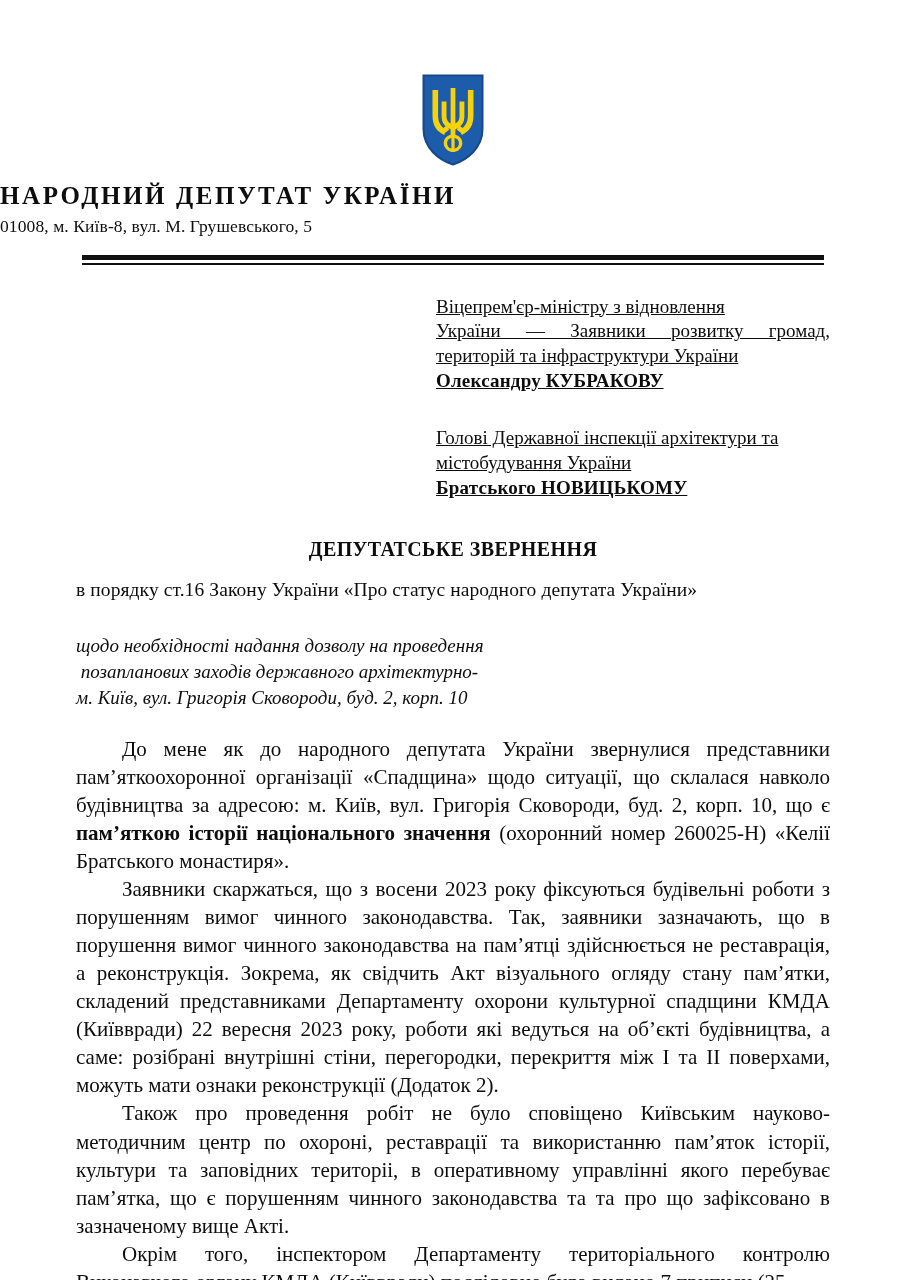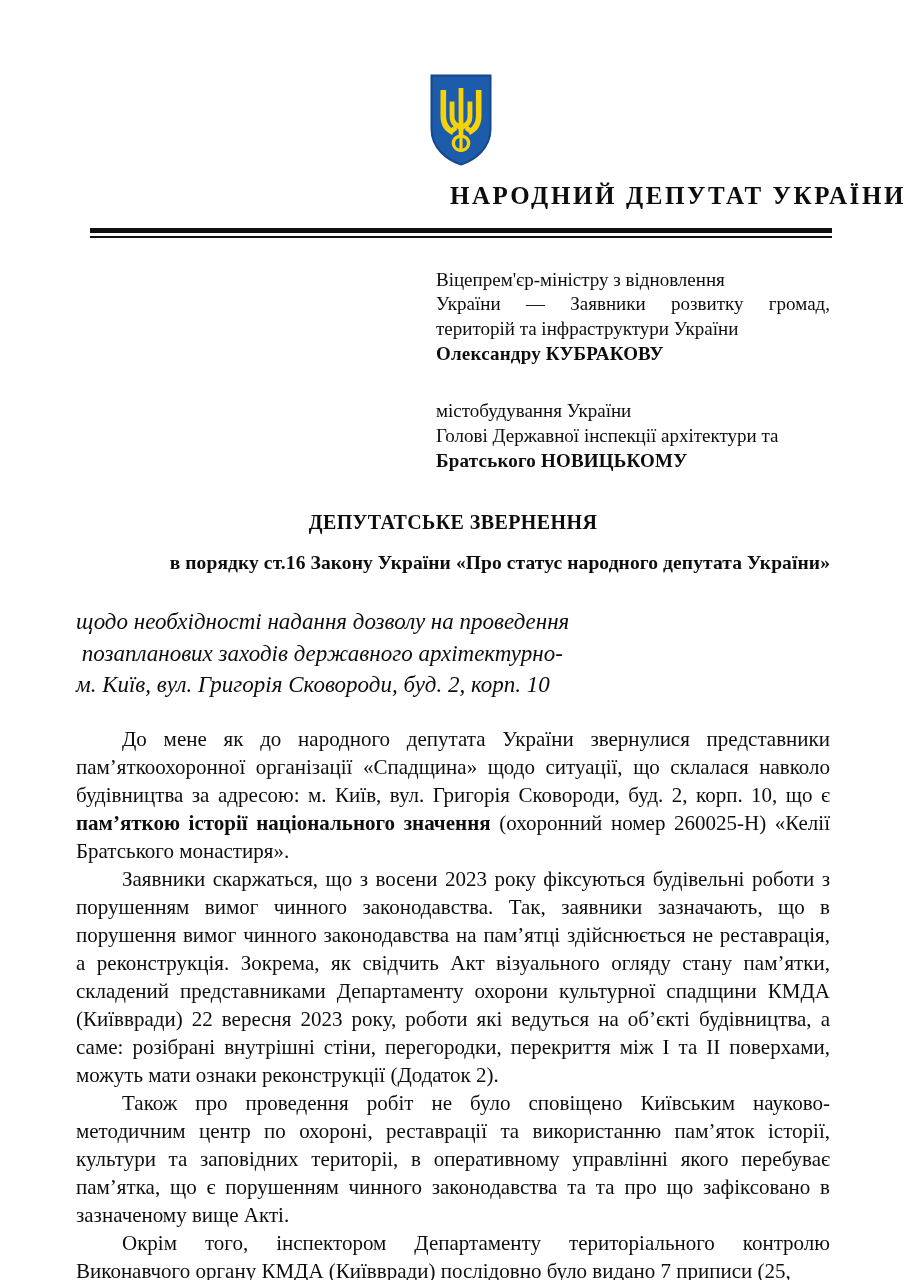--- a/index.html
+++ b/index.html
@@ -18,22 +18,21 @@
     height: 1280px;
     margin: 0 auto;
     background: #ffffff;
     overflow: hidden;
     box-sizing: border-box;
   }
 
   
   .letterhead {
     padding-top: 74px;
-    text-align: right;
-    padding-left: 15px;
+    text-align: left;
   }
   .emblem {
     display: block;
     margin: 0 auto;
     width: 62px;
     height: 92px;
   }
   .org-title {
     margin-top: 16px;
     font-size: 25px;
@@ -77,20 +76,21 @@
   
   .addressee-zone {
     margin-left: 360px;
     width: 394px;
   }
   .addressee {
     font-size: 19px;
     line-height: 1.30;
     text-align: justify;
     text-justify: inter-word;
+    text-decoration: underline;
   }
   .addressee + .addressee {
     margin-top: 33px;
   }
   .addressee .line {
     display: block;
   }
   .addressee .line.justified {
     text-align: justify;
     text-align-last: justify;
@@ -105,33 +105,33 @@
   .doc-title {
     margin-top: 36px;
     text-align: center;
     font-size: 20px;
     font-weight: bold;
     letter-spacing: 0.4px;
     line-height: 1.35;
   }
   .doc-subtitle {
     margin-top: 10px;
-    text-align: right;
+    text-align: left;
     font-size: 19.5px;
-    font-weight: bold;
+    font-weight: normal;
     letter-spacing: 0.1px;
     line-height: 1.35;
     white-space: nowrap;
   }
 
   
   .subject {
     margin-top: 30px;
     font-style: italic;
-    font-size: 23px;
+    font-size: 19px;
     line-height: 1.37;
   }
   .subject .line {
     display: block;
     white-space: pre;
   }
 
   
   .body-text {
     margin-top: 24px;
@@ -169,42 +169,43 @@
         <path d="M42.4 27.5 h-4.9 v14.8 c0 4.4 -2.4 6.9 -6.5 8.4 v5.4 c7.7 -2 11.4 -6.6 11.4 -13.8 Z"></path>
         <path d="M31 60.5 c5.4 0 9.3 3.6 9.3 8.6 c0 5.2 -4.2 8.8 -9.3 8.8 c-5.1 0 -9.3 -3.6 -9.3 -8.8 c0 -5 3.9 -8.6 9.3 -8.6 Z"></path>
         <path d="M24.7 51.5 l2.6 4.2 l-4.6 3.4 l-2.4 -4.4 Z"></path>
         <path d="M37.3 51.5 l-2.6 4.2 l4.6 3.4 l2.4 -4.4 Z"></path>
       </g>
       <path d="M31 63.8 c3.4 0 5.9 2.3 5.9 5.4 c0 3.3 -2.6 5.5 -5.9 5.5 c-3.3 0 -5.9 -2.2 -5.9 -5.5 c0 -3.1 2.5 -5.4 5.9 -5.4 Z" fill="#1d5bab"></path>
       <rect x="29.4" y="62" width="3.2" height="16" fill="#f5d20a"></rect>
     </svg>
 
     <div class="org-title">НАРОДНИЙ ДЕПУТАТ УКРАЇНИ</div>
+    <div class="org-address">01008, м. Київ-8, вул. М. Грушевського, 5</div>
 
     <div class="rule-wrap">
       <div class="rule-thick"></div>
       <div class="rule-gap"></div>
       <div class="rule-thin"></div>
     </div>
   </header>
 
   <main class="content">
 
     <section class="addressee-zone">
 
       <div class="addressee">
         <span class="line">Віцепрем'єр-міністру з відновлення</span>
         <span class="line justified"> України — Заявники розвитку громад,</span>
         <span class="line">територій та інфраструктури України</span>
         <span class="name">Олександру КУБРАКОВУ</span>
       </div>
 
       <div class="addressee">
+        <span class="line">Голові Державної інспекції архітектури та</span>
         <span class="line">містобудування України</span>
-        <span class="line">Голові Державної інспекції архітектури та</span>
         <span class="name">Братського НОВИЦЬКОМУ</span>
       </div>
 
     </section>
 
     <h1 class="doc-title">ДЕПУТАТСЬКЕ ЗВЕРНЕННЯ</h1>
     <h2 class="doc-subtitle">в порядку ст.16 Закону України «Про статус народного депутата України»</h2>
 
     <section class="subject">
       <span class="line">щодо необхідності надання дозволу на проведення</span>

